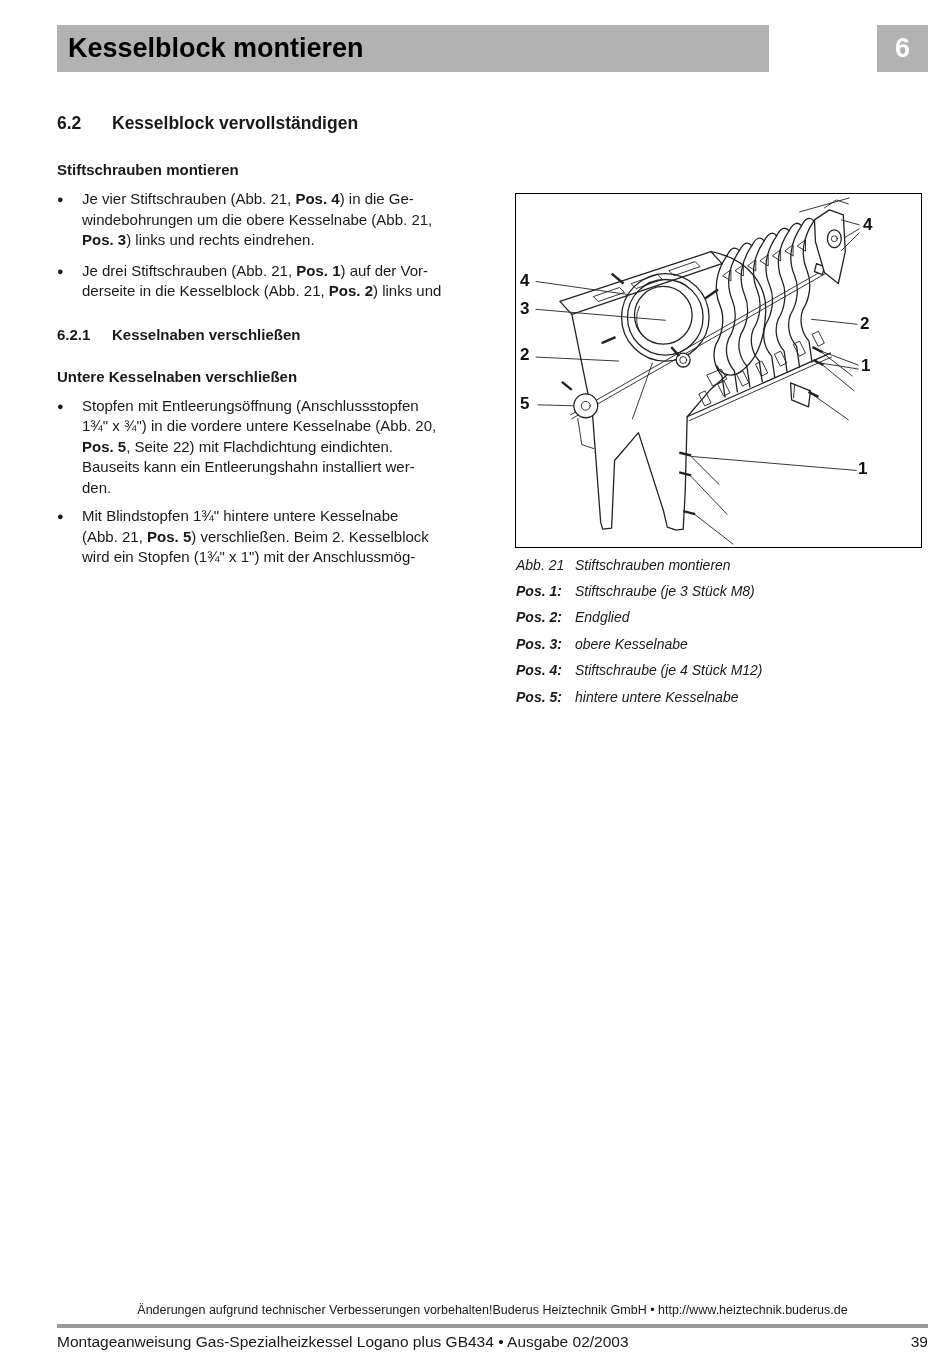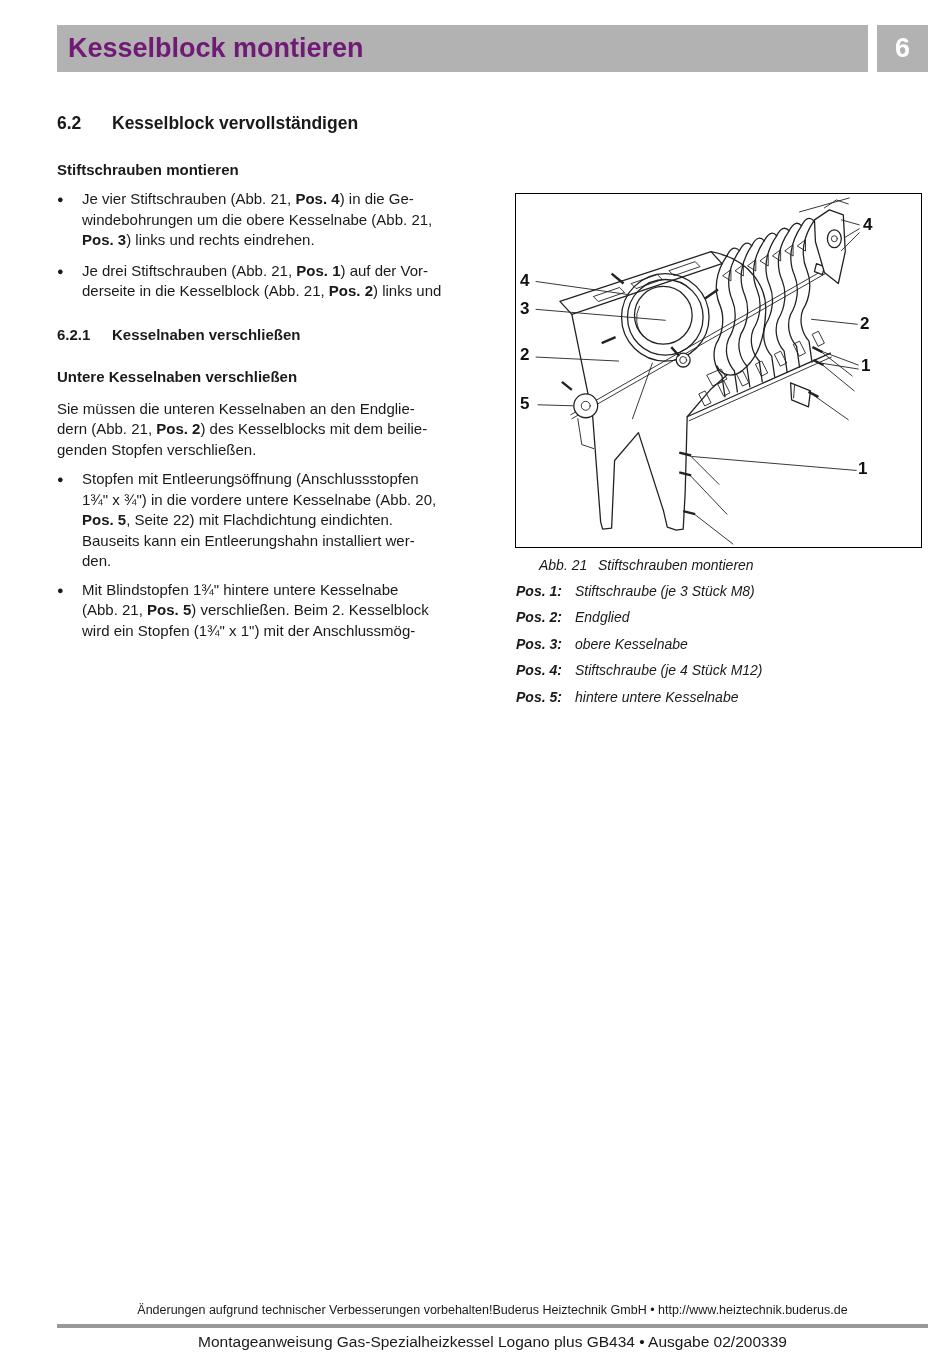--- a/index.html
+++ b/index.html
@@ -3,22 +3,22 @@
 <meta charset="utf-8">
 <style>
   html,body{margin:0;padding:0;background:#fff;}
   body{
     width:950px;height:1359px;position:relative;overflow:hidden;
     font-family:"Liberation Sans",sans-serif;color:#1a1a1a;
     -webkit-font-smoothing:antialiased;
   }
   
   .header-bar{
-    position:absolute;left:57px;top:25px;width:811px;height:47px;
-    background:#b2b2b2;color:#701a75;font-size:27px;font-weight:bold;
+    position:absolute;left:57px;top:25px;width:712px;height:47px;
+    background:#b2b2b2;color:#000000;font-size:27px;font-weight:bold;
     line-height:47px;padding-left:11px;box-sizing:border-box;
   }
   .chapter-box{
     position:absolute;left:877px;top:25px;width:51px;height:47px;
     background:#b2b2b2;color:#fff;font-size:27px;font-weight:bold;
     text-align:center;line-height:47px;
   }
   
   .h1{position:absolute;left:57px;top:112px;font-size:17.5px;font-weight:bold;line-height:22px;}
   .h1 .num{display:inline-block;width:55px;}
@@ -40,33 +40,33 @@
   .para{margin-top:12px;}
   
   .figure{
     position:absolute;left:515px;top:193px;width:407px;height:355px;
     border:1px solid #000;box-sizing:border-box;background:#fff;
   }
   .figure svg{position:absolute;left:0;top:0;width:100%;height:100%;}
   .callout{position:absolute;font-size:17px;font-weight:bold;line-height:18px;color:#111;}
   .caption{position:absolute;left:516px;top:556px;width:410px;font-style:italic;font-size:14px;}
   .cap-row{display:flex;line-height:18px;}
-  .cap-label{width:59px;flex:none;margin-left:23px;}
+  .cap-label{width:59px;flex:none;}
   .legend{position:absolute;left:516px;top:582px;width:410px;font-style:italic;font-size:14px;}
   .leg-row{display:flex;line-height:18px;margin-bottom:8.4px;}
   .leg-label{width:59px;flex:none;font-weight:bold;}
   
   .footer-small{
     position:absolute;left:57px;top:1303px;width:871px;display:flex;
     justify-content:center;font-size:12.5px;line-height:15px;
   }
   .footer-rule{position:absolute;left:57px;top:1324px;width:871px;height:4px;background:#999;}
   .footer-main{
     position:absolute;left:57px;top:1332px;width:871px;display:flex;
-    justify-content:center;font-size:15.5px;line-height:19px;
+    justify-content:space-between;font-size:15.5px;line-height:19px;
   }
   
   .lw{stroke:#222;stroke-width:1.3;fill:none;stroke-linecap:round;stroke-linejoin:round;}
   .lt{stroke:#222;stroke-width:0.9;fill:none;stroke-linecap:round;}
   .pin{stroke:#222;stroke-width:2.4;fill:none;stroke-linecap:butt;}
   .fw{stroke:#222;stroke-width:1.3;fill:#fff;stroke-linejoin:round;}
 </style>
 </head>
 <body>
 
@@ -100,25 +100,20 @@
         <div class="tline"><span>derseite in die Kesselblock (Abb. 21, </span><span class="b">Pos. 2</span><span>) links und</span></div>
       </div>
   </div>
 
   <div class="h2">
     <span class="num">6.2.1</span><span>Kesselnaben verschließen</span>
   </div>
 
   <div class="h3 mt">Untere Kesselnaben verschließen</div>
 
-  <div class="para">
-      <div class="tline"><span>Sie müssen die unteren Kesselnaben an den Endglie-</span></div>
-      <div class="tline"><span>dern (Abb. 21, </span><span class="b">Pos. 2</span><span>) des Kesselblocks mit dem beilie-</span></div>
-      <div class="tline"><span>genden Stopfen verschließen.</span></div>
-    </div>
 
   <div class="bitem gap9">
     <span class="bullet">●</span>
     <div class="btext">
         <div class="tline"><span>Stopfen mit Entleerungsöffnung (Anschlussstopfen</span></div>
         <div class="tline"><span>1¾" x ¾") in die vordere untere Kesselnabe (Abb. 20,</span></div>
         <div class="tline"><span class="b">Pos. 5</span><span>, Seite 22) mit Flachdichtung eindichten.</span></div>
         <div class="tline"><span>Bauseits kann ein Entleerungshahn installiert wer-</span></div>
         <div class="tline"><span>den.</span></div>
       </div>

